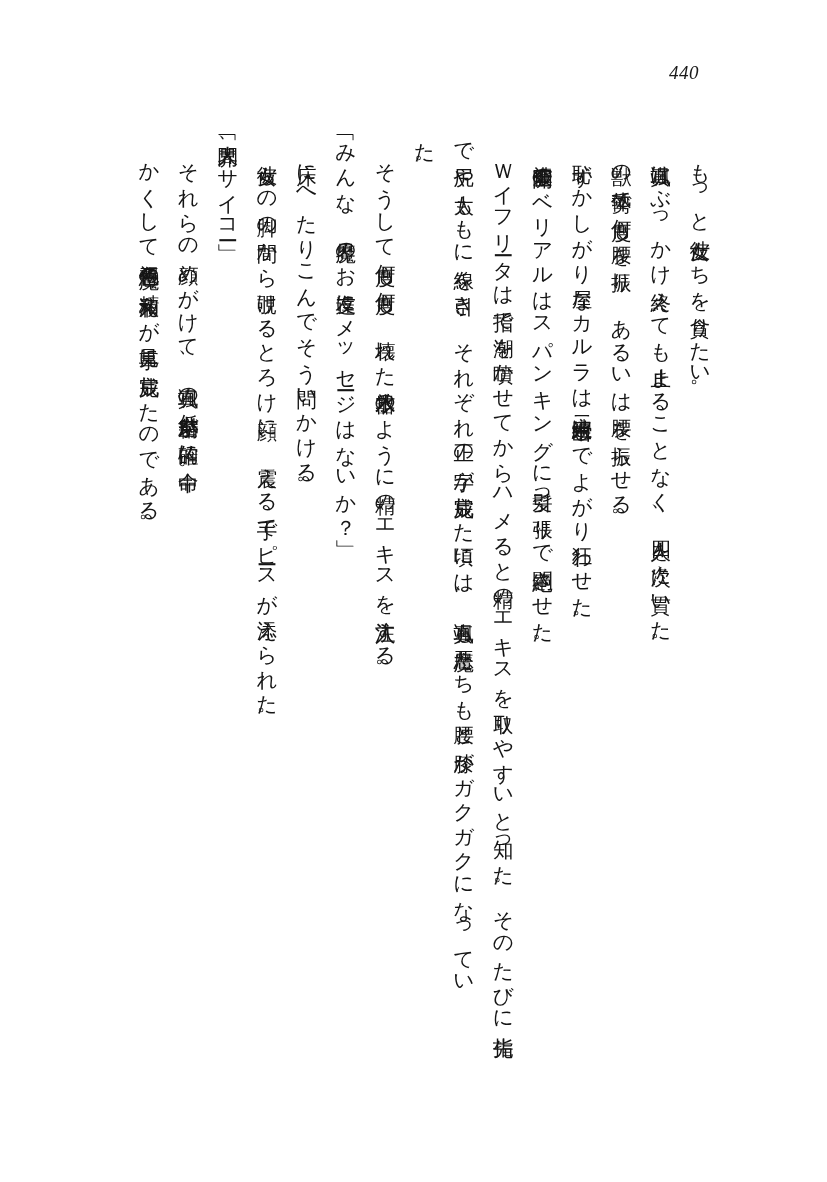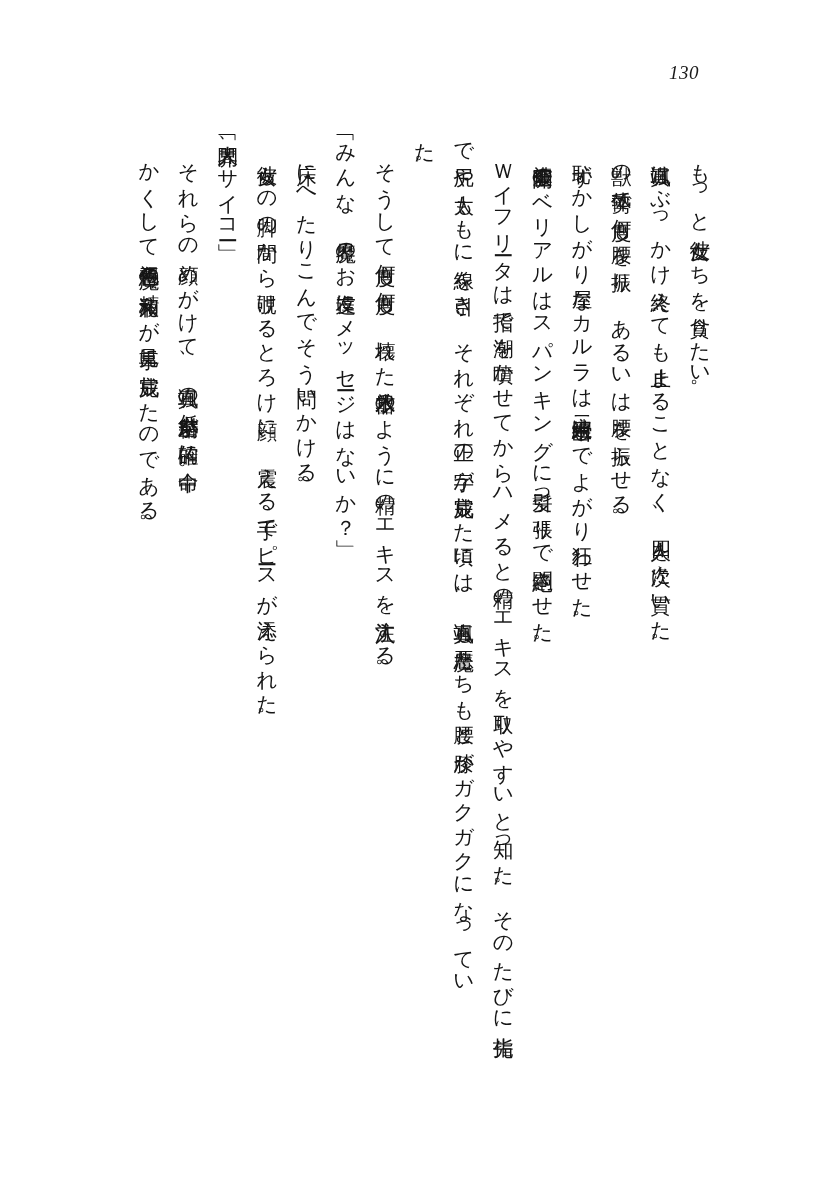--- a/index.html
+++ b/index.html
@@ -62,21 +62,21 @@
   }
   .para.noindent {
     text-indent: 0;
   }
 </style>
 </head>
 <body>
 
 <div class="page">
 
-  <div class="page-number">130</div>
+  <div class="page-number">440</div>
 
   <div class="body-text">
     <p class="para">もっと彼女たちを貪りたい。</p>
     <p class="para">颯真はぶっかけ終えても止まることなく、四人を次々に貫いた。</p>
     <p class="para">獣の体勢で何度も腰を振り、あるいは腰を振らせる。</p>
     <p class="para">恥ずかしがり屋なカルラは二穴連続中出しでよがり狂わせた。</p>
     <p class="para">被虐全開のベリアルはスパンキングに髪引っ張りで悶絶させた。</p>
     <p class="para">Ｗイフリータは指で潮を噴かせてからハメると精のエキスを取りやすいと知った。そのたびに指先で尻や太ももに線を引き、それぞれ正の字が完成した頃には、颯真も悪魔たちも腰と膝がガクガクになっていた。</p>
     <p class="para">そうして何度も何度も、壊れた放水器のように精のエキスを注入する。</p>
     <p class="para noindent">「みんな、魔界のお友達にメッセージはないか？」</p>

